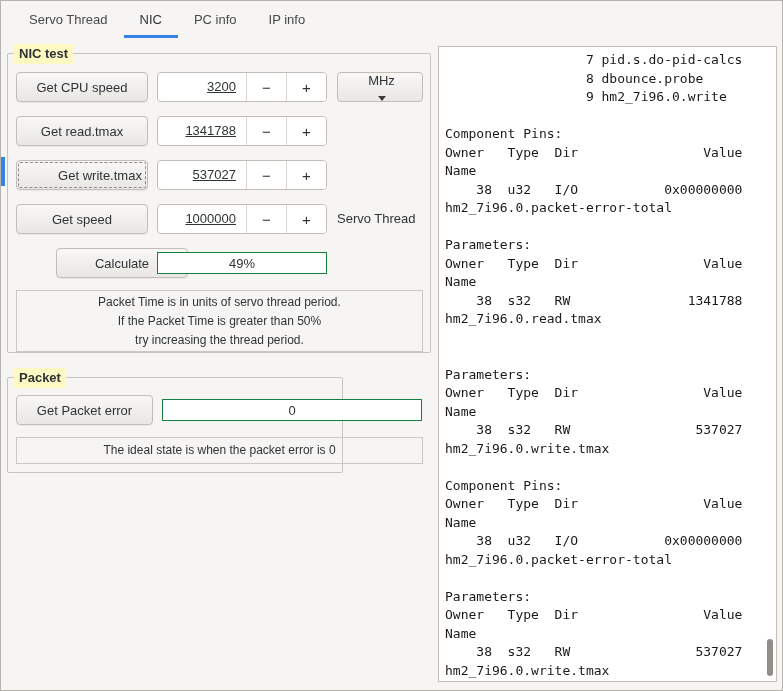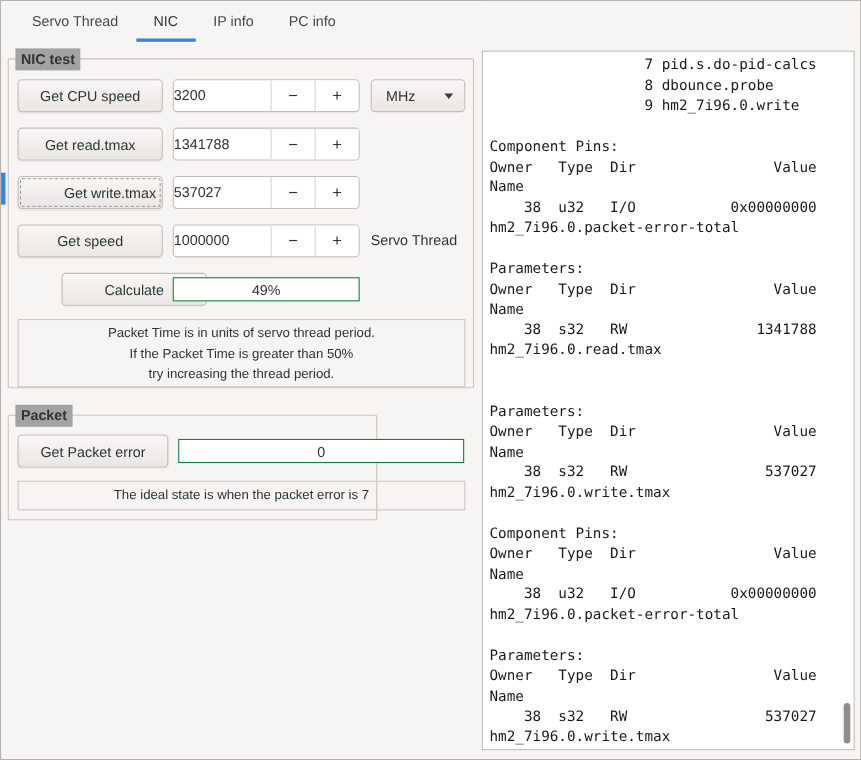--- a/index.html
+++ b/index.html
@@ -29,21 +29,21 @@
     position: absolute; left: 0; right: 0; bottom: 0; height: 3px;
     background: #3584e4;
   }
   
   .frame {
     position: absolute;
     border: 1px solid #c9c3bd; border-radius: 2px;
   }
   .frame-label {
     position: absolute; top: -10px; left: 6px; line-height: 20px;
-    background: #a3a3a3; padding: 0 5px;
+    background: #fef9c3; padding: 0 5px;
     font-size: 13px; font-weight: bold; color: #2e3436;
   }
   
   .btn {
     position: absolute; height: 30px;
     display: flex; align-items: center; justify-content: center;
     font-family: inherit; font-size: 13px; color: #2e3436;
     background: linear-gradient(to bottom, #f7f6f5 10%, #eae7e4 95%);
     border: 1px solid #c3bdb7; border-radius: 4px;
     box-shadow: 0 1px 1px rgba(0,0,0,0.05);
@@ -52,36 +52,36 @@
   .btn.focused { outline: 1px dashed #8d8d8d; outline-offset: -3px; }
   .w132 { width: 132px; }
   
   .spin {
     position: absolute; height: 30px; width: 170px;
     display: flex; background: #ffffff;
     border: 1px solid #c3bdb7; border-radius: 4px; overflow: hidden;
   }
   .spin-value {
     flex: 1; font-size: 13px; color: #2e3436;
-    line-height: 28px; padding-right: 10px;
+    text-align: right; line-height: 28px; padding-right: 10px; text-decoration: underline;
   }
   .spin-btn {
     width: 40px; border: none; border-left: 1px solid #d9d5d1;
     background: #ffffff; font-family: inherit; font-size: 15px; color: #2e3436;
     display: flex; align-items: center; justify-content: center; cursor: default;
     padding: 0;
   }
   
   .combo {
     position: absolute; height: 30px; width: 86px;
     display: flex; align-items: center; justify-content: space-between;
     padding: 0 10px 0 13px;
     font-size: 13px; color: #2e3436;
     background: linear-gradient(to bottom, #f7f6f5 10%, #eae7e4 95%);
-    border: 1px solid #c3bdb7; border-radius: 4px;
+    border: 1px solid #c3bdb7; border-radius: 4px; flex-direction: column;
   }
   .combo-arrow {
     width: 0; height: 0;
     border-left: 4px solid transparent; border-right: 4px solid transparent;
     border-top: 5px solid #3f3b41;
   }
   
   .entry {
     position: absolute; background: #ffffff;
     border: 1px solid #15803d;
@@ -124,24 +124,24 @@
 
   <div class="tabbar">
     <div class="tab">
       <span>Servo Thread</span>
     </div>
     <div class="tab active">
       <span>NIC</span>
       <div class="tab-underline" style="background: rgb(53, 132, 228);"></div>
     </div>
     <div class="tab">
+      <span>PC info</span>
+    </div>
+    <div class="tab">
       <span>IP info</span>
-    </div>
-    <div class="tab">
-      <span>PC info</span>
     </div>
   </div>
 
   <div class="edge-indicator" style="background: rgb(53, 132, 228);"></div>
 
   <div class="frame" style="left:6px; top:52px; width:424px; height:300px;">
     <div class="frame-label">NIC test</div>
 
     <button class="btn w132" style="left:8px; top:18px;">Get CPU speed</button>
     <div class="spin" style="left:149px; top:18px;">
@@ -199,21 +199,21 @@
 If the Packet Time is greater than 50%
 try increasing the thread period.</div>
   </div>
 
   <div class="frame" style="left:6px; top:376px; width:336px; height:96px;">
     <div class="frame-label">Packet</div>
 
     <button class="btn" style="left:8px; top:17px; width:137px;">Get Packet error</button>
     <div class="entry" style="left:154px; top:21px; width:260px; height:22px;">0</div>
 
-    <div class="note" style="left:8px; top:59px; width:407px; height:27px;">The ideal state is when the packet error is 7</div>
+    <div class="note" style="left:8px; top:59px; width:407px; height:27px;">The ideal state is when the packet error is 0</div>
   </div>
 
   <div class="terminal">
     <pre>                  7 pid.s.do-pid-calcs
                   8 dbounce.probe
                   9 hm2_7i96.0.write
 
 Component Pins:
 Owner   Type  Dir                Value
 Name

